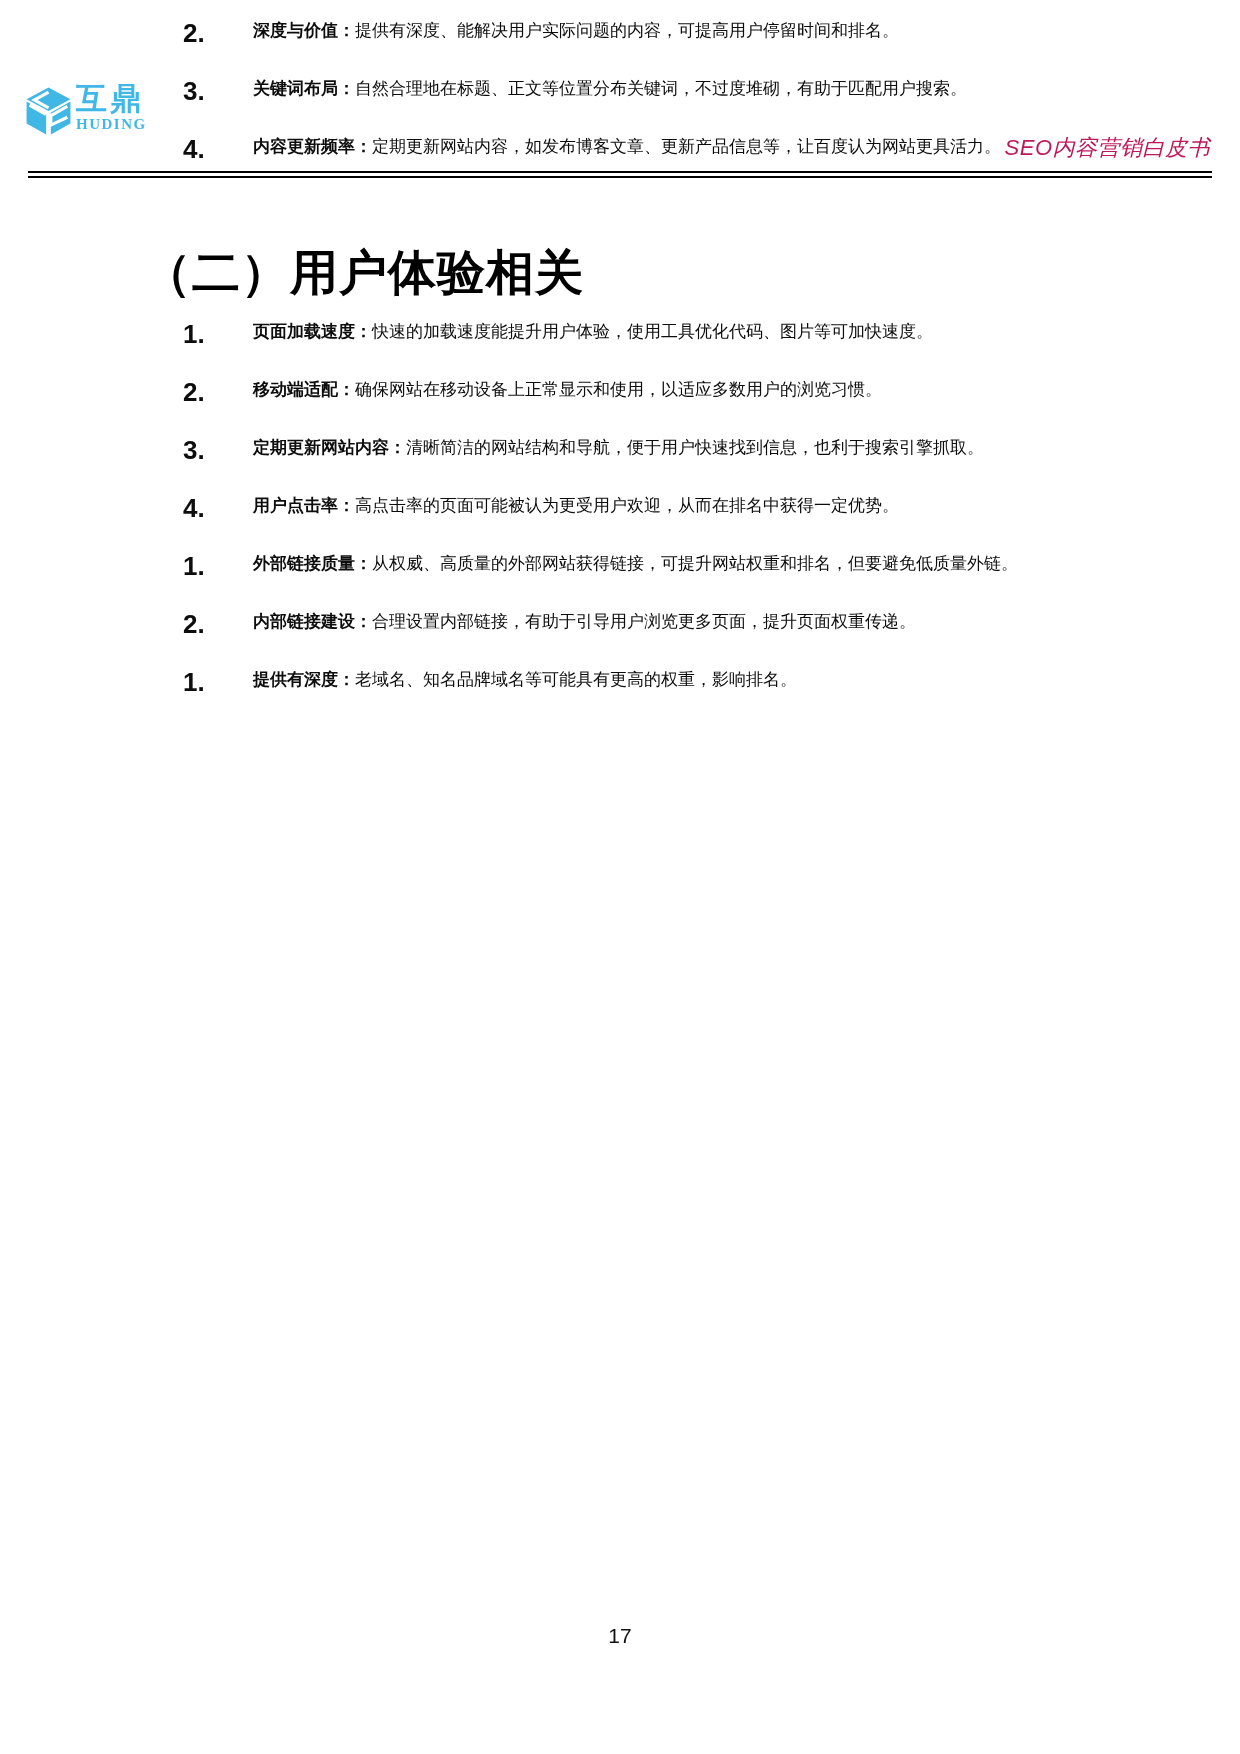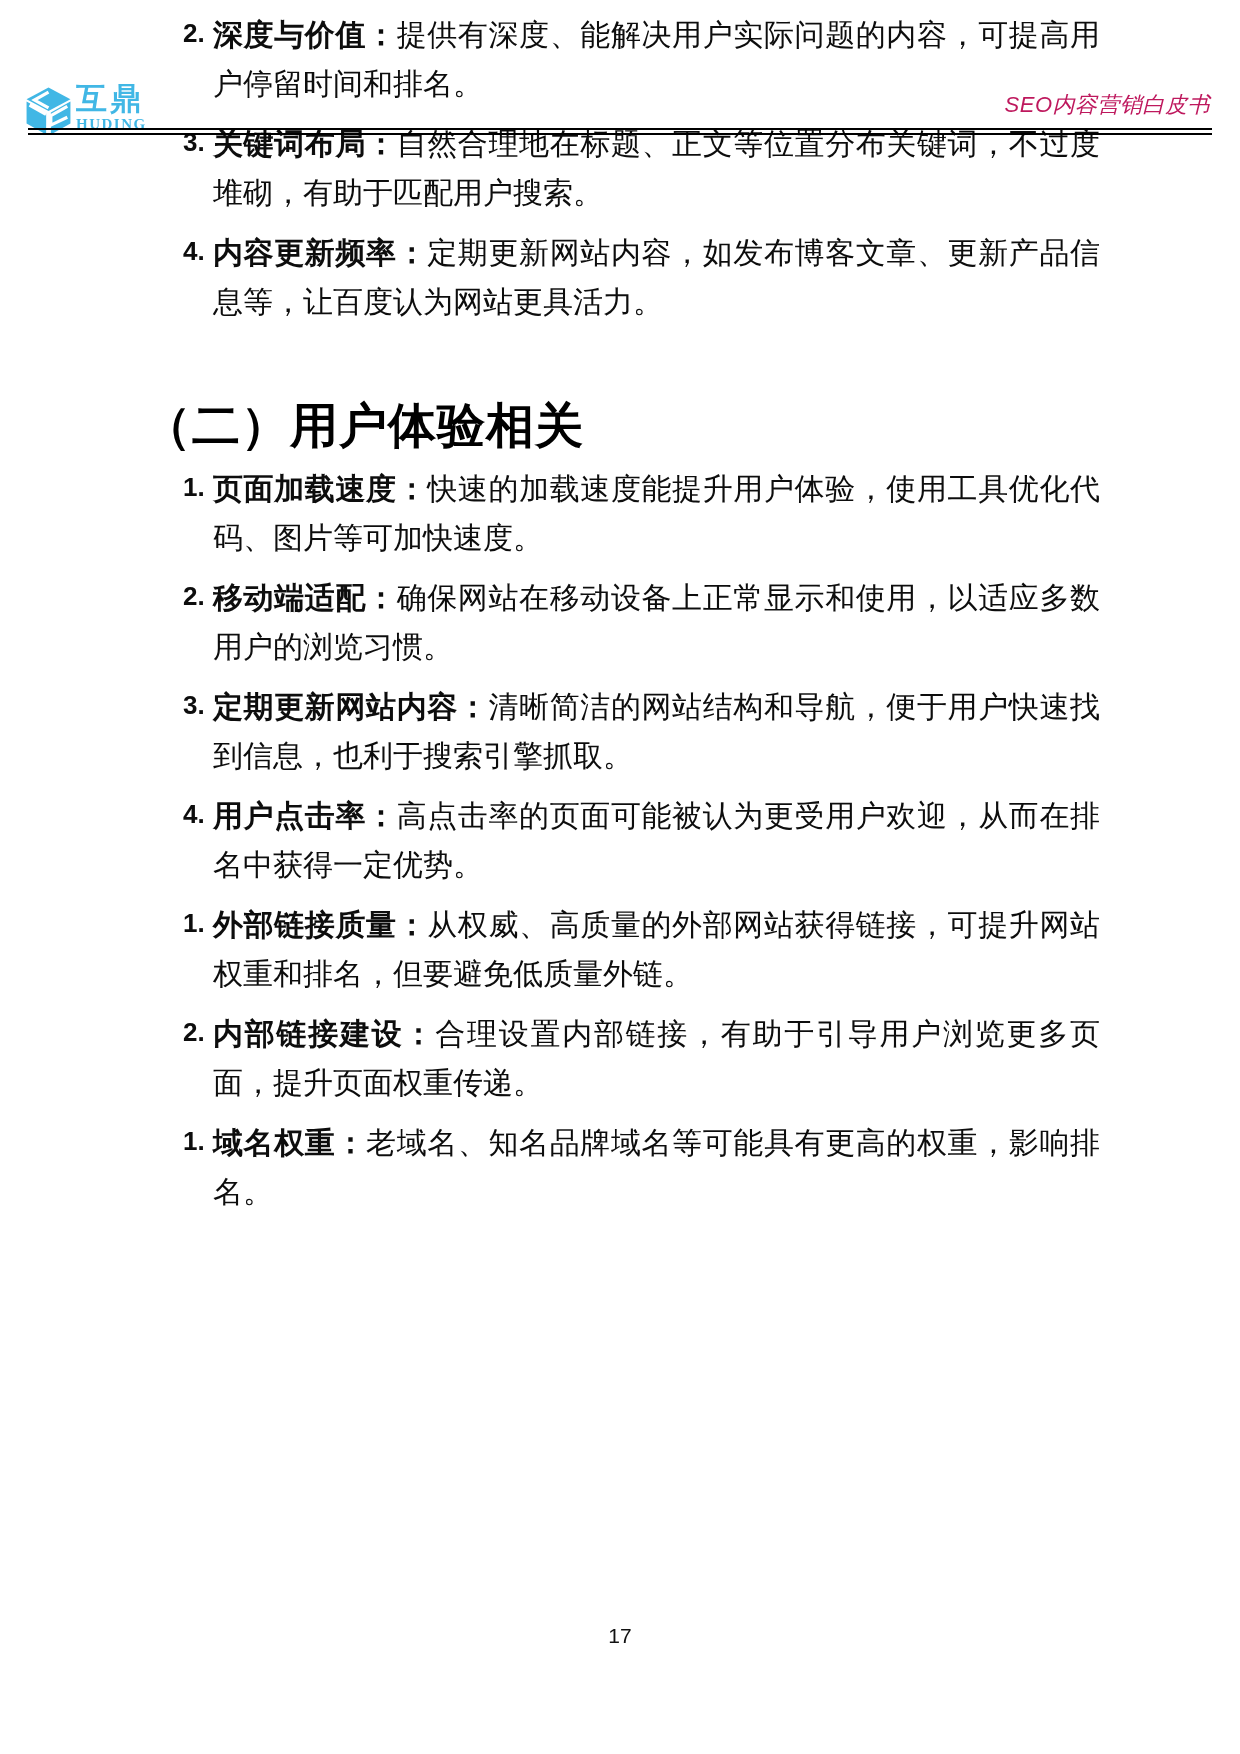--- a/index.html
+++ b/index.html
@@ -5,21 +5,21 @@
   html,body{margin:0;padding:0;background:#ffffff;}
   .page{
     position:relative;
     width:1240px;height:1754px;
     background:#ffffff;
     font-family:"Liberation Sans",sans-serif;
     color:#0d0d0d;
     overflow:hidden;
   }
   
-  .header{position:absolute;top:0;left:0;right:0;height:135px;}
+  .header{position:absolute;top:0;left:0;right:0;height:178px;}
   .logo{position:absolute;left:25px;top:82px;display:flex;align-items:flex-start;}
   .logo-cube{width:47px;height:58px;display:block;}
   .logo-text-wrap{margin-left:4px;}
   .logo-text{
     font-size:31px;font-weight:bold;letter-spacing:3px;line-height:33px;
   }
   .logo-subtext{
     font-family:"Liberation Serif",serif;
     font-size:15px;font-weight:bold;letter-spacing:1.5px;line-height:16px;margin-top:1px;
   }
@@ -32,21 +32,21 @@
     box-sizing:border-box;
     border-top:2.5px solid #000;border-bottom:2.5px solid #000;
   }
   
   .content{padding:10px 140px 0 143px;}
   .item{display:flex;padding-left:40px;margin:0 0 11px 0;}
   .num{
     flex:0 0 30px;font-weight:bold;font-size:26px;line-height:47px;
   }
   .item-body{
-    flex:1;font-size:30px;line-height:49px;text-align:justify;
+    flex:1;font-size:17px;line-height:41px;text-align:justify;margin-left:40px;
   }
   .label{font-weight:bold;}
   .sec-heading{
     margin:72px 0 10px 0;
     font-size:48px;line-height:56px;font-weight:bold;letter-spacing:1px;
     color:#000;
   }
   
   .page-number{
     position:absolute;top:1624px;left:0;width:100%;
@@ -114,20 +114,20 @@
       <span class="num">1.</span>
       <span class="item-body"><b class="label">外部链接质量：</b><span>从权威、高质量的外部网站获得链接，可提升网站权重和排名，但要避免低质量外链。</span></span>
     </div>
     <div class="item">
       <span class="num">2.</span>
       <span class="item-body"><b class="label">内部链接建设：</b><span>合理设置内部链接，有助于引导用户浏览更多页面，提升页面权重传递。</span></span>
     </div>
 
     <div class="item">
       <span class="num">1.</span>
-      <span class="item-body"><b class="label">域名权重：</b><span>老域名、知名品牌域名等可能具有更高的权重，影响排名。</span></span>
+      <span class="item-body"><b class="label">提供有深度：</b><span>老域名、知名品牌域名等可能具有更高的权重，影响排名。</span></span>
     </div>
 
   </main>
 
   <div class="page-number">17</div>
 
 </div>
 
 </body></html>

